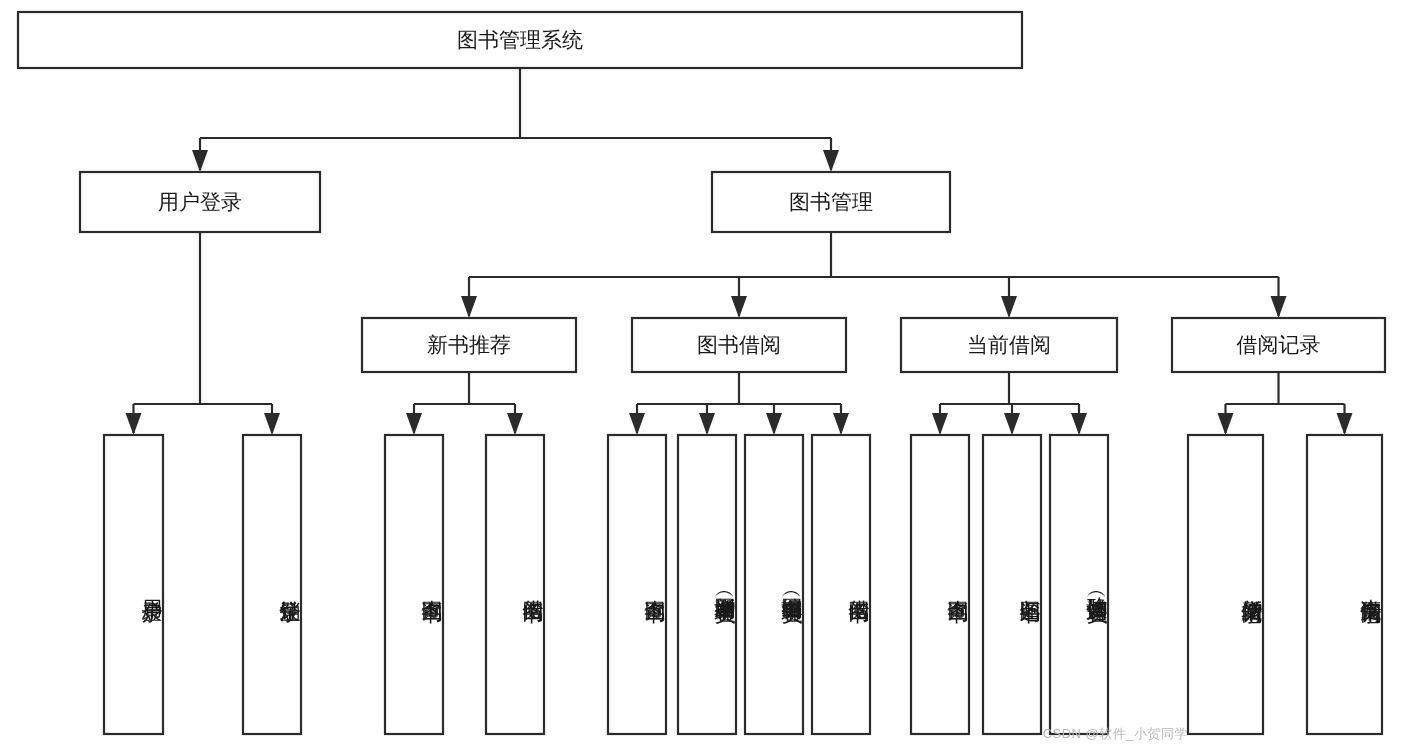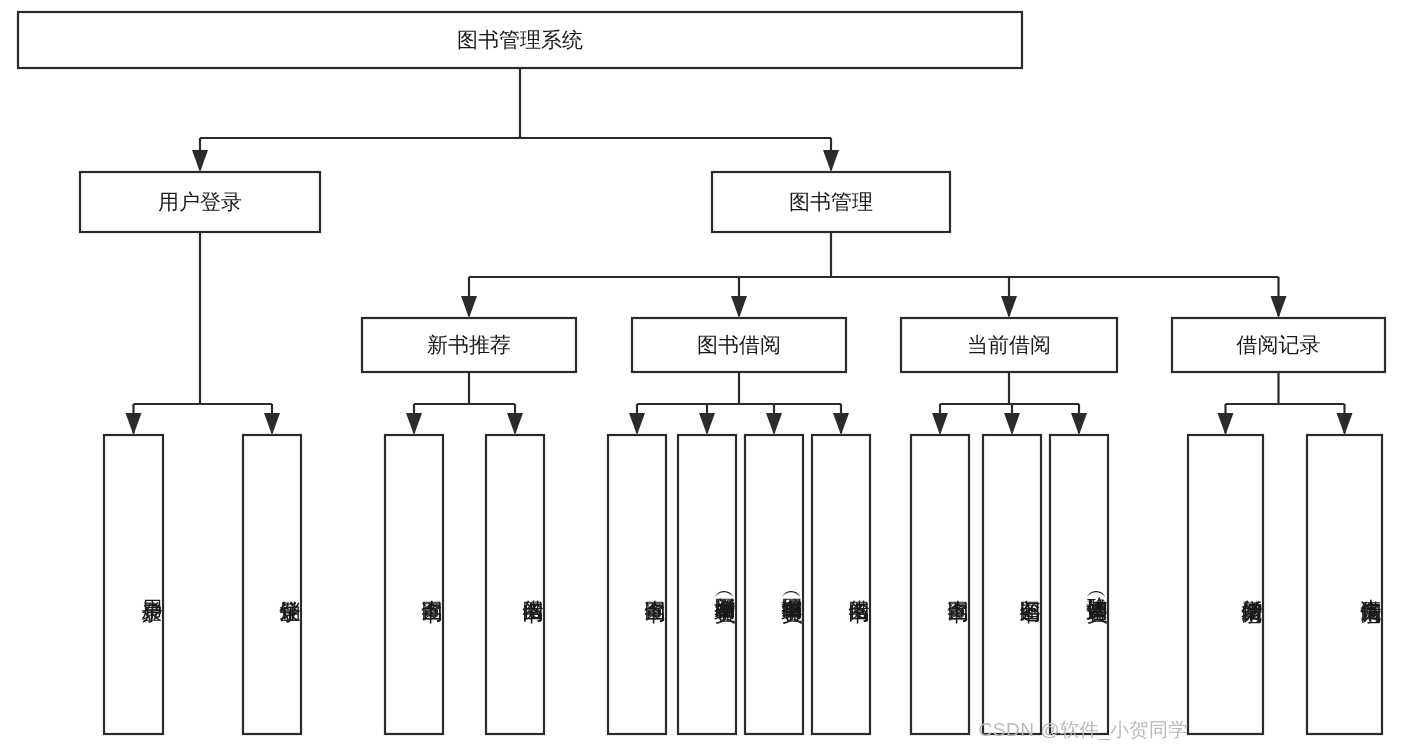--- a/index.html
+++ b/index.html
@@ -64,21 +64,21 @@
     letter-spacing: 1px;
     line-height: 1;
     white-space: nowrap;
     pointer-events: none;
   }
   .watermark {
     position: absolute;
     right: 8px;
     bottom: 4px;
     font-family: "Liberation Sans", "DejaVu Sans", sans-serif;
-    font-size: 19px;
+    font-size: 13px;
     color: #b9b9b9;
     letter-spacing: 0.5px;
     white-space: nowrap;
   }
 </style>
 </head>
 <body>
 
 <div id="diagram-root">
 

